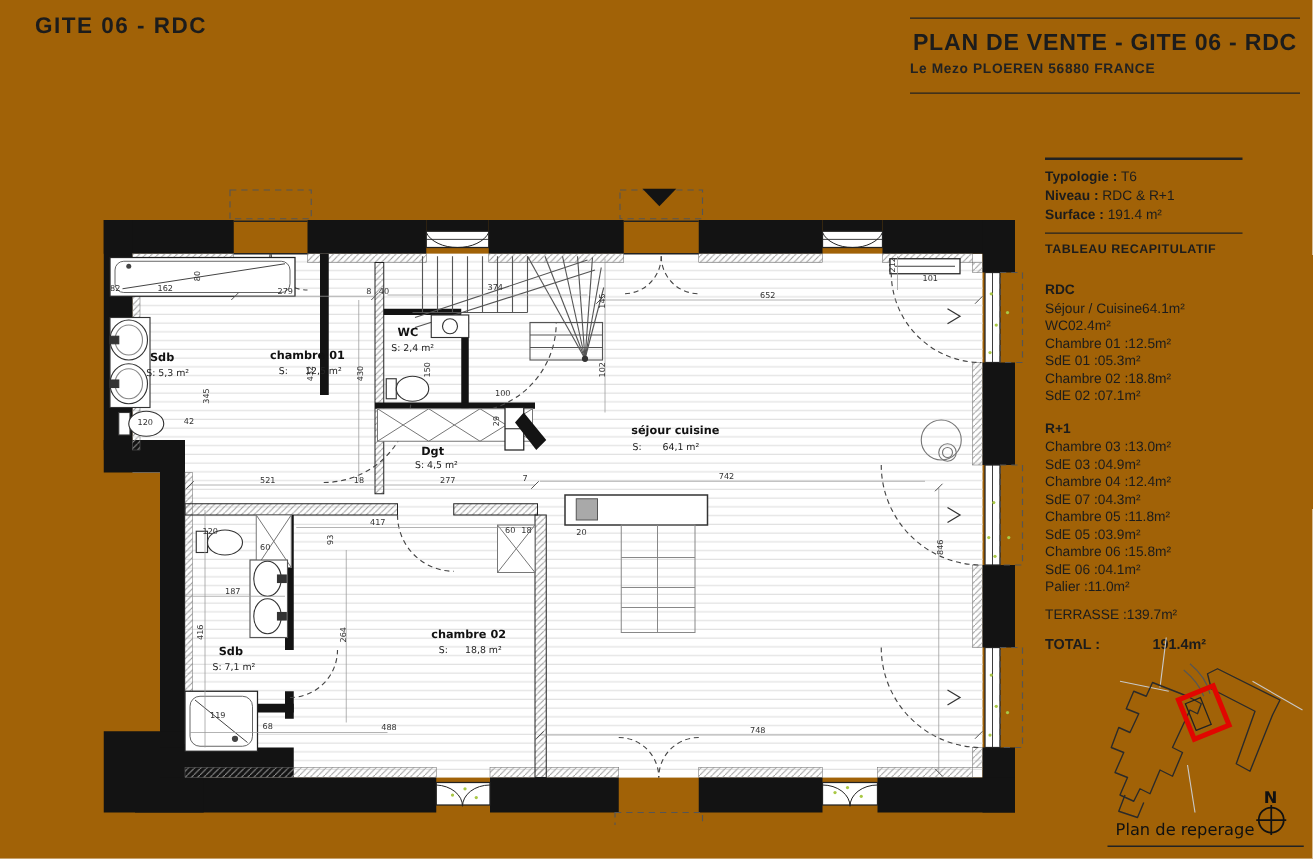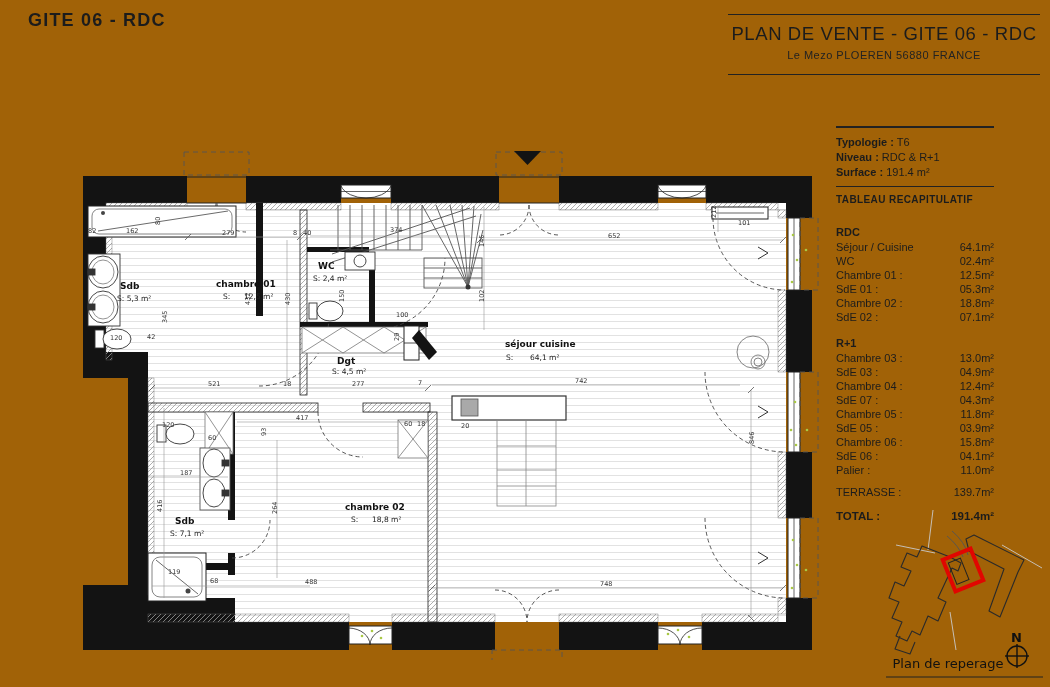--- a/index.html
+++ b/index.html
@@ -1,31 +1,31 @@
 <!DOCTYPE html>
 <html><head>
 <meta charset="utf-8">
 <style>
   html,body{margin:0;padding:0;background:#fff;}
   .page{position:relative;width:1050px;height:687px;background:#a16207;overflow:hidden;
         font-family:"Liberation Sans",sans-serif;color:#1c1c1c;}
   .doc-title{position:absolute;left:28px;top:10px;font-size:18px;font-weight:bold;letter-spacing:1.2px;}
   .hdr-rule{position:absolute;left:728px;width:312px;border-top:1.6px solid #222;height:0;}
   .hdr-title{position:absolute;left:728px;top:23px;width:312px;text-align:center;
-             font-size:18.5px;font-weight:normal;letter-spacing:.6px;}
-  .hdr-sub{position:absolute;left:728px;top:49px;width:312px;text-align:center;
-           font-size:11px;letter-spacing:.5px;font-weight:normal;color:#222;}
+             font-size:18.5px;font-weight:bold;letter-spacing:.6px;}
+  .hdr-sub{position:absolute;left:728px;top:49px;width:312px;
+           font-size:11px;letter-spacing:.5px;font-weight:bold;color:#222;}
   .info{position:absolute;left:836px;top:126px;width:158px;font-size:11px;color:#1c1c1c;}
   .rule2{border-top:2.2px solid #222;margin-bottom:7px;}
   .rule1{border-top:1.4px solid #222;margin:6px 0 7px 0;}
   .kv{line-height:15px;}
   .kv b{font-weight:bold;}
   .tbl-title{font-weight:bold;font-size:10px;letter-spacing:.4px;margin-bottom:20px;}
   .sec-h{font-weight:bold;margin-bottom:1px;line-height:14px;}
-  .row{display:flex;justify-content:space-between;line-height:14px;height:14px;}
+  .row{display:flex;line-height:14px;height:14px;}
   .row .val{text-align:right;}
   .gap12{height:12px;} .gap8{height:8px;} .gap10{height:10px;}
   .row.total{font-weight:bold;font-size:11.5px;gap:42px;}
   svg text{font-family:"DejaVu Sans",sans-serif;}
   .rname{font-size:9px;font-weight:bold;fill:#111;}
   .rarea{font-size:7.5px;fill:#222;}
   .dim{font-size:6.5px;fill:#333;}
 </style>
 </head>
 <body>

